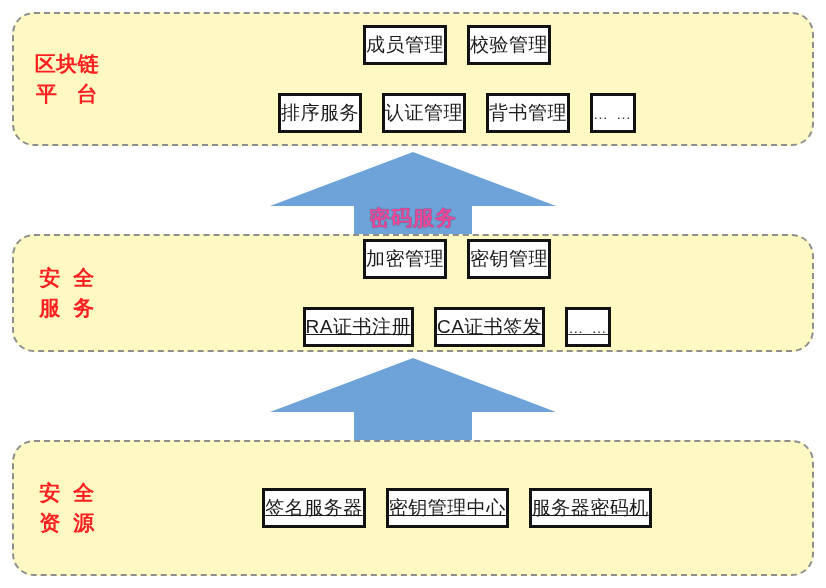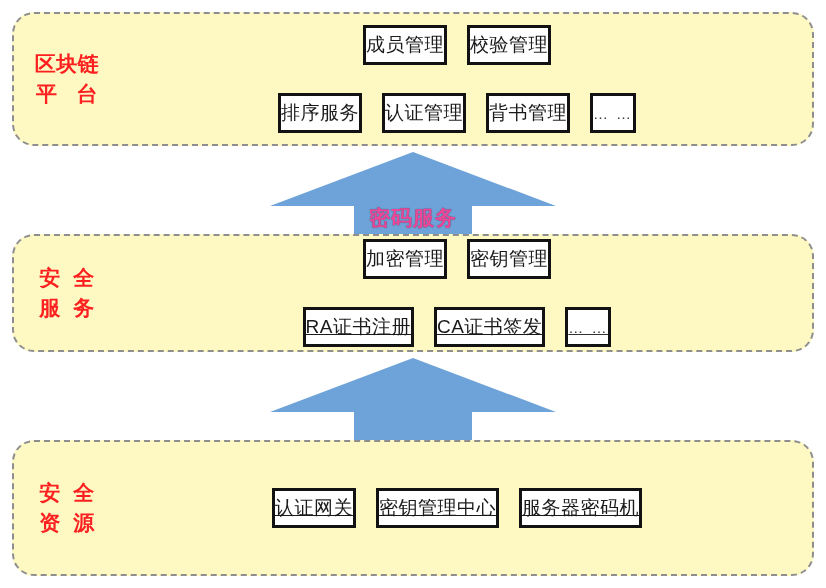--- a/index.html
+++ b/index.html
@@ -168,20 +168,20 @@
     </svg>
   </div>
 
   <div class="layer layer-bottom">
     <div class="layer-label">
       <span class="lbl-line">安  全</span>
       <span class="lbl-line">资  源</span>
     </div>
     <div class="rows">
       <div class="row cols-3">
-        <div class="cell">认证网关</div>
+        <div class="cell">签名服务器</div>
         <div class="cell">密钥管理中心</div>
         <div class="cell">服务器密码机</div>
       </div>
     </div>
   </div>
 
 </div>
 
 </body></html>

